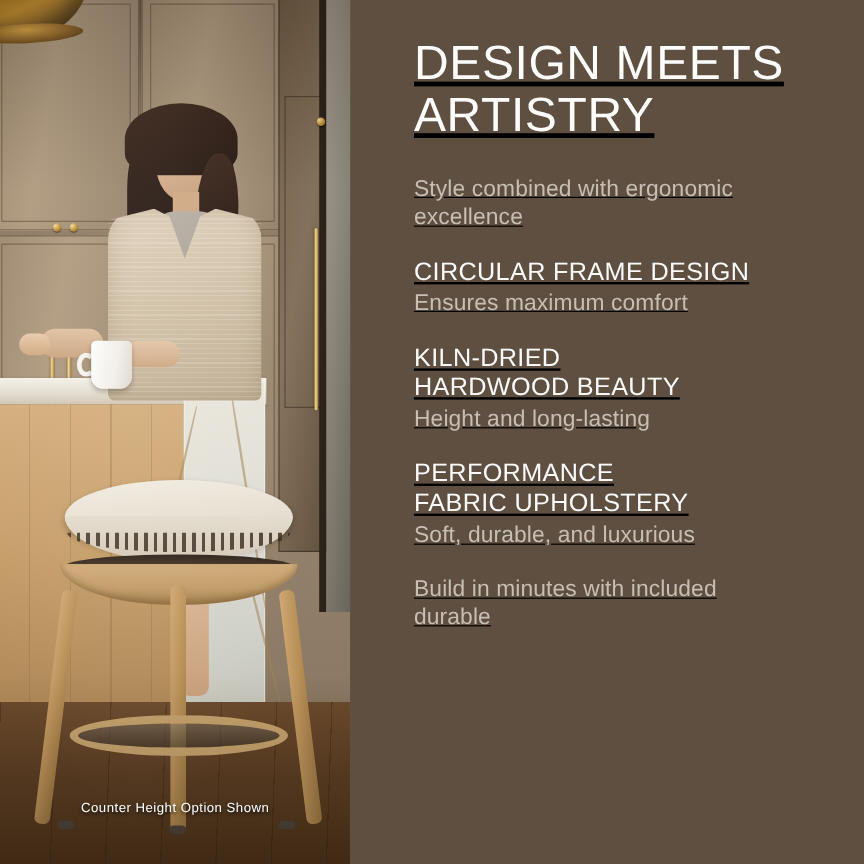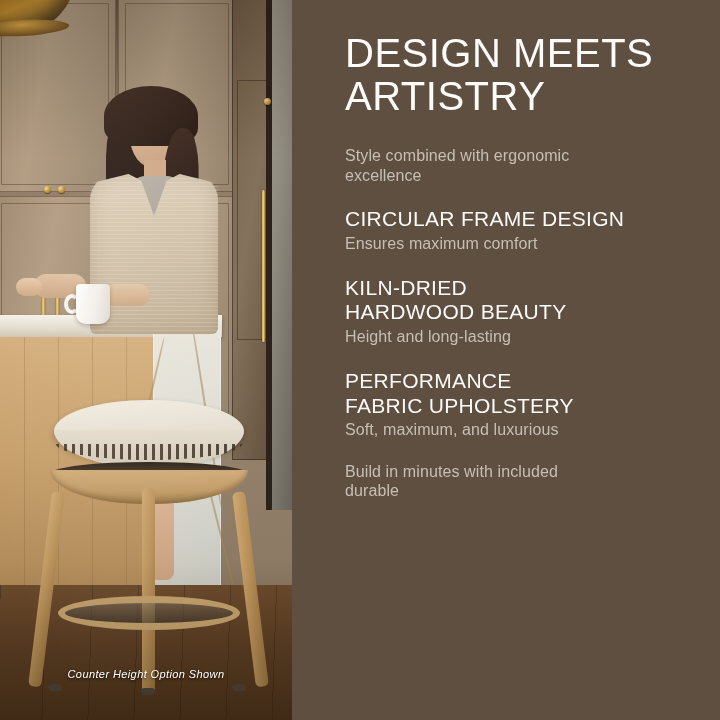--- a/index.html
+++ b/index.html
@@ -256,21 +256,20 @@
     position:absolute; width:14px; height:7px; border-radius:4px;
     background:#4a4138;
   }
   .ft1{ left:18px;  top:284px; }
   .ft2{ left:111px; top:288px; }
   .ft3{ left:202px; top:284px; }
 
   .photo-caption{
     position:absolute; left:0; right:0; top:668px;
     text-align:center;
-    font-style:italic;
     font-size:11px;
     letter-spacing:.4px;
     color:#ffffff;
     text-shadow:0 1px 3px rgba(0,0,0,.75);
   }
 
   
   .photo-grade{
     position:absolute; inset:0;
     background:
@@ -279,20 +278,21 @@
     pointer-events:none;
   }
 
   
   .text-panel{
     position:relative;
     flex:1 1 auto;
     height:720px;
     background:#5e4f41;
     padding:32px 22px 0 53px;
+    text-decoration:underline;
   }
   .headline{
     color:#fdfcfa;
     font-size:40px;
     font-weight:300;
     line-height:1.08;
     letter-spacing:.5px;
     white-space:pre-line;
     margin-bottom:28px;
   }
@@ -300,21 +300,21 @@
   .feature-title{
     color:#fbfaf8;
     font-size:21px;
     font-weight:300;
     line-height:1.18;
     letter-spacing:.3px;
     white-space:pre-line;
   }
   .feature-desc{
     color:#c8bfb4;
-    font-size:16px;
+    font-size:19px;
     font-weight:300;
     line-height:1.22;
     letter-spacing:.1px;
     margin-top:2px;
     white-space:pre-line;
   }
 </style>
 </head>
 <body>
 
@@ -406,21 +406,21 @@
 
     <div class="feature">
       <div class="feature-title">KILN-DRIED
 HARDWOOD BEAUTY</div>
       <div class="feature-desc">Height and long-lasting</div>
     </div>
 
     <div class="feature">
       <div class="feature-title">PERFORMANCE
 FABRIC UPHOLSTERY</div>
-      <div class="feature-desc">Soft, maximum, and luxurious</div>
+      <div class="feature-desc">Soft, durable, and luxurious</div>
     </div>
 
     <div class="feature">
       <div class="feature-desc">Build in minutes with included
 durable</div>
     </div>
 
   </div>
 </div>
 

